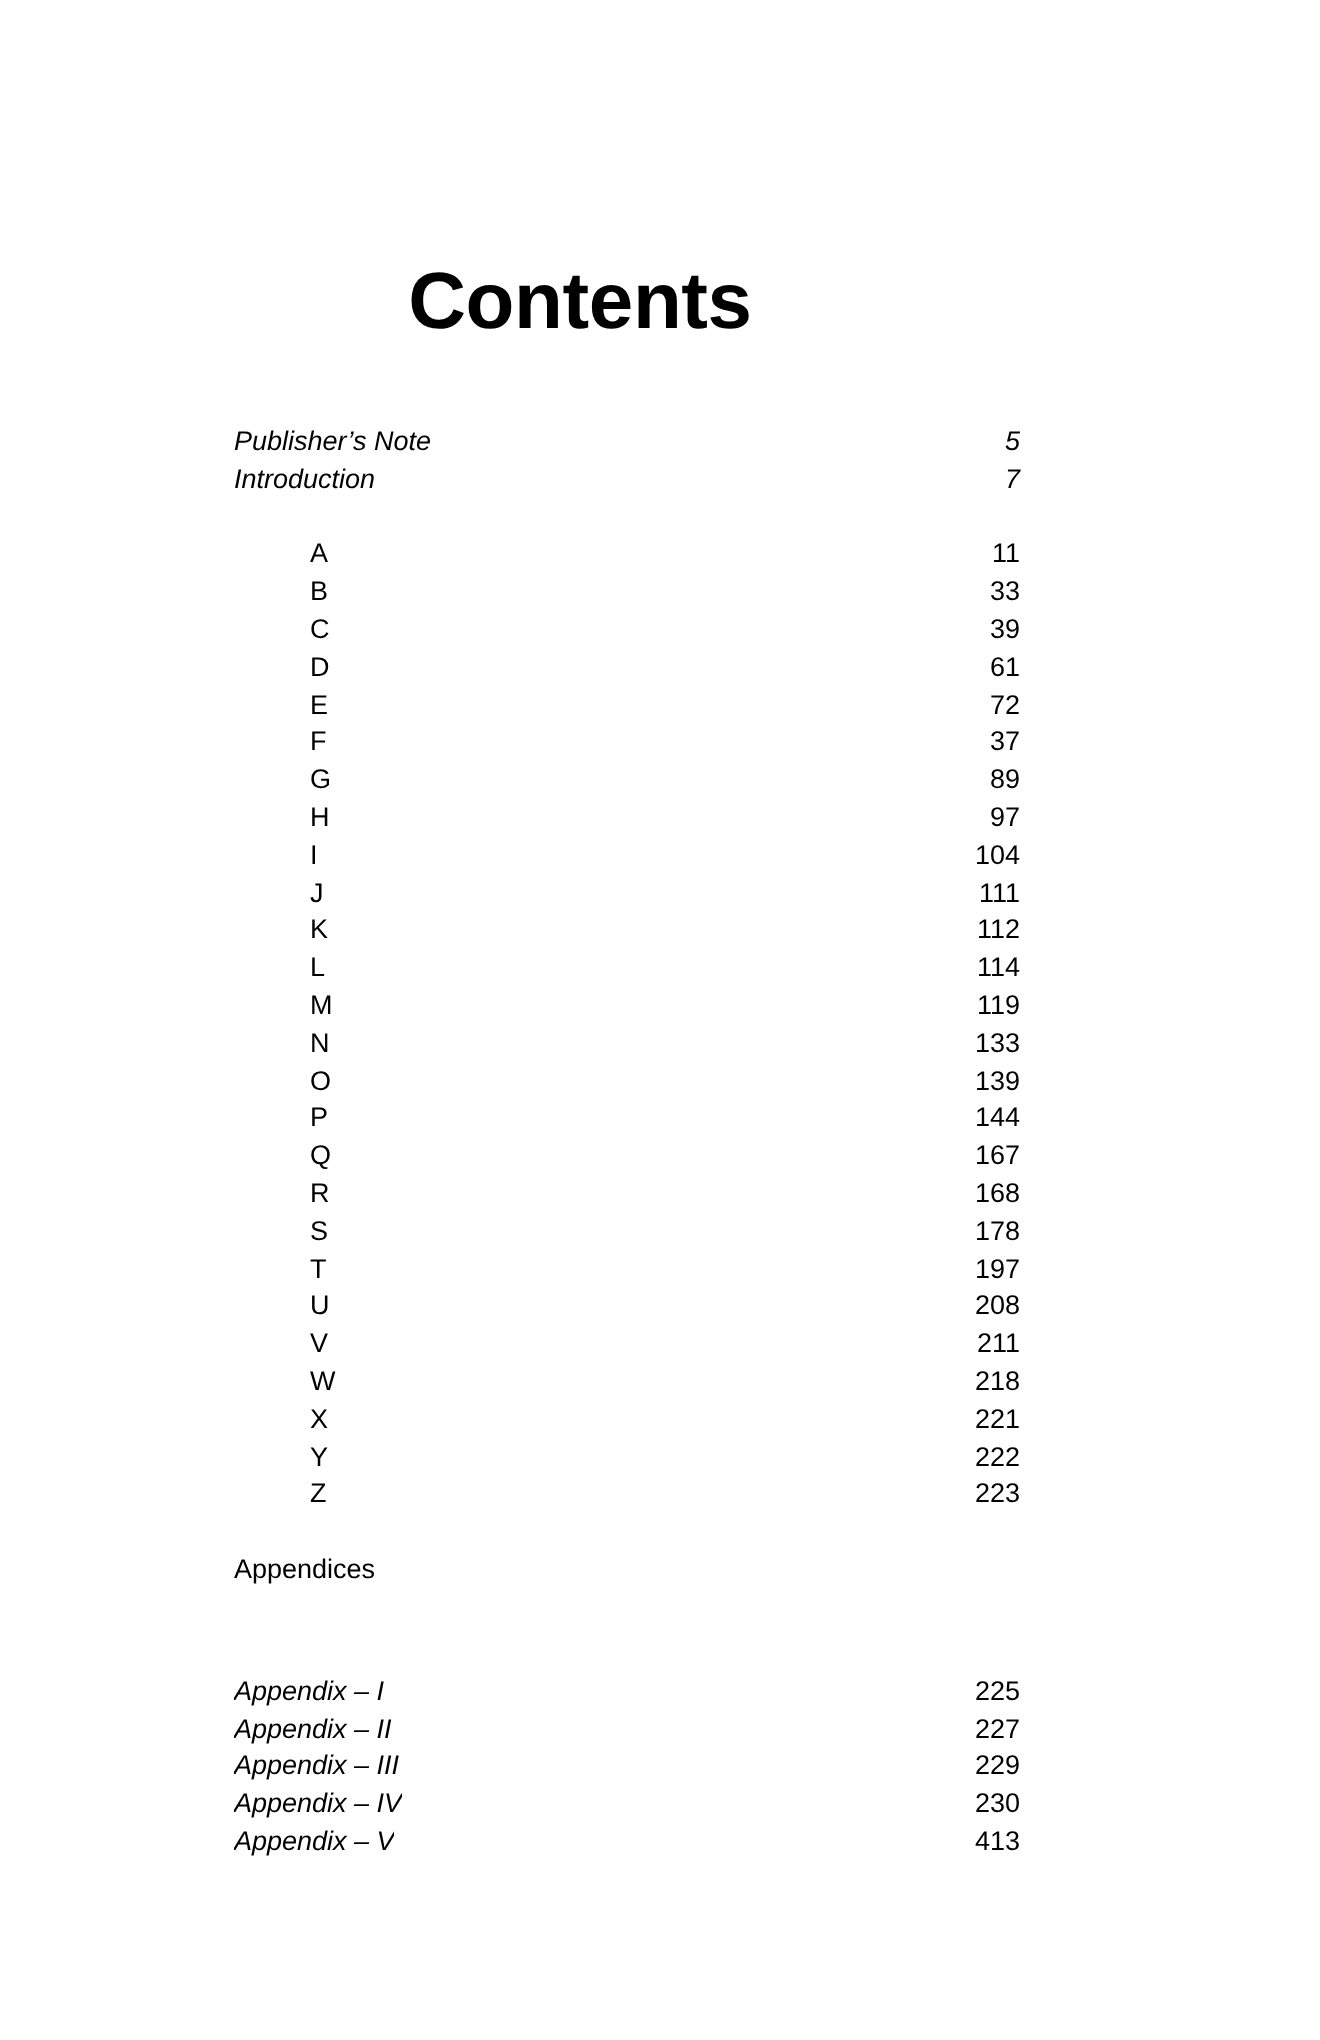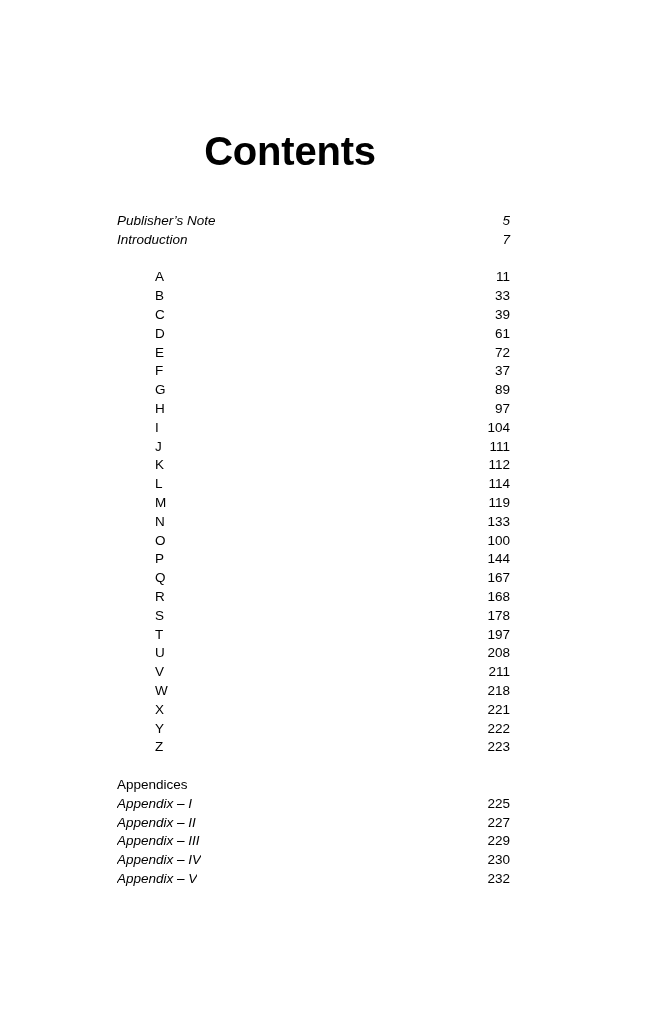--- a/index.html
+++ b/index.html
@@ -94,20 +94,21 @@
   .row-heading .toc-page {
     visibility: hidden;
   }
 
   
   .row-appendix .toc-label {
     font-style: italic;
   }
   .row-appendix .toc-page {
     font-style: normal;
+    margin-top: 42px;
   }
 
   
   .group-gap {
     height: 18.8px;
   }
 </style>
 </head>
 <body>
 
@@ -182,21 +183,21 @@
       <div class="toc-row row-letter">
         <span class="toc-label">M</span>
         <span class="toc-page">119</span>
       </div>
       <div class="toc-row row-letter">
         <span class="toc-label">N</span>
         <span class="toc-page">133</span>
       </div>
       <div class="toc-row row-letter">
         <span class="toc-label">O</span>
-        <span class="toc-page">100</span>
+        <span class="toc-page">139</span>
       </div>
       <div class="toc-row row-letter">
         <span class="toc-label">P</span>
         <span class="toc-page">144</span>
       </div>
       <div class="toc-row row-letter">
         <span class="toc-label">Q</span>
         <span class="toc-page">167</span>
       </div>
       <div class="toc-row row-letter">
@@ -255,18 +256,18 @@
       <div class="toc-row row-appendix">
         <span class="toc-label">Appendix – III</span>
         <span class="toc-page">229</span>
       </div>
       <div class="toc-row row-appendix">
         <span class="toc-label">Appendix – IV</span>
         <span class="toc-page">230</span>
       </div>
       <div class="toc-row row-appendix">
         <span class="toc-label">Appendix – V</span>
-        <span class="toc-page">232</span>
+        <span class="toc-page">413</span>
       </div>
     </div>
 
   </div>
 </div>
 
 </body></html>

